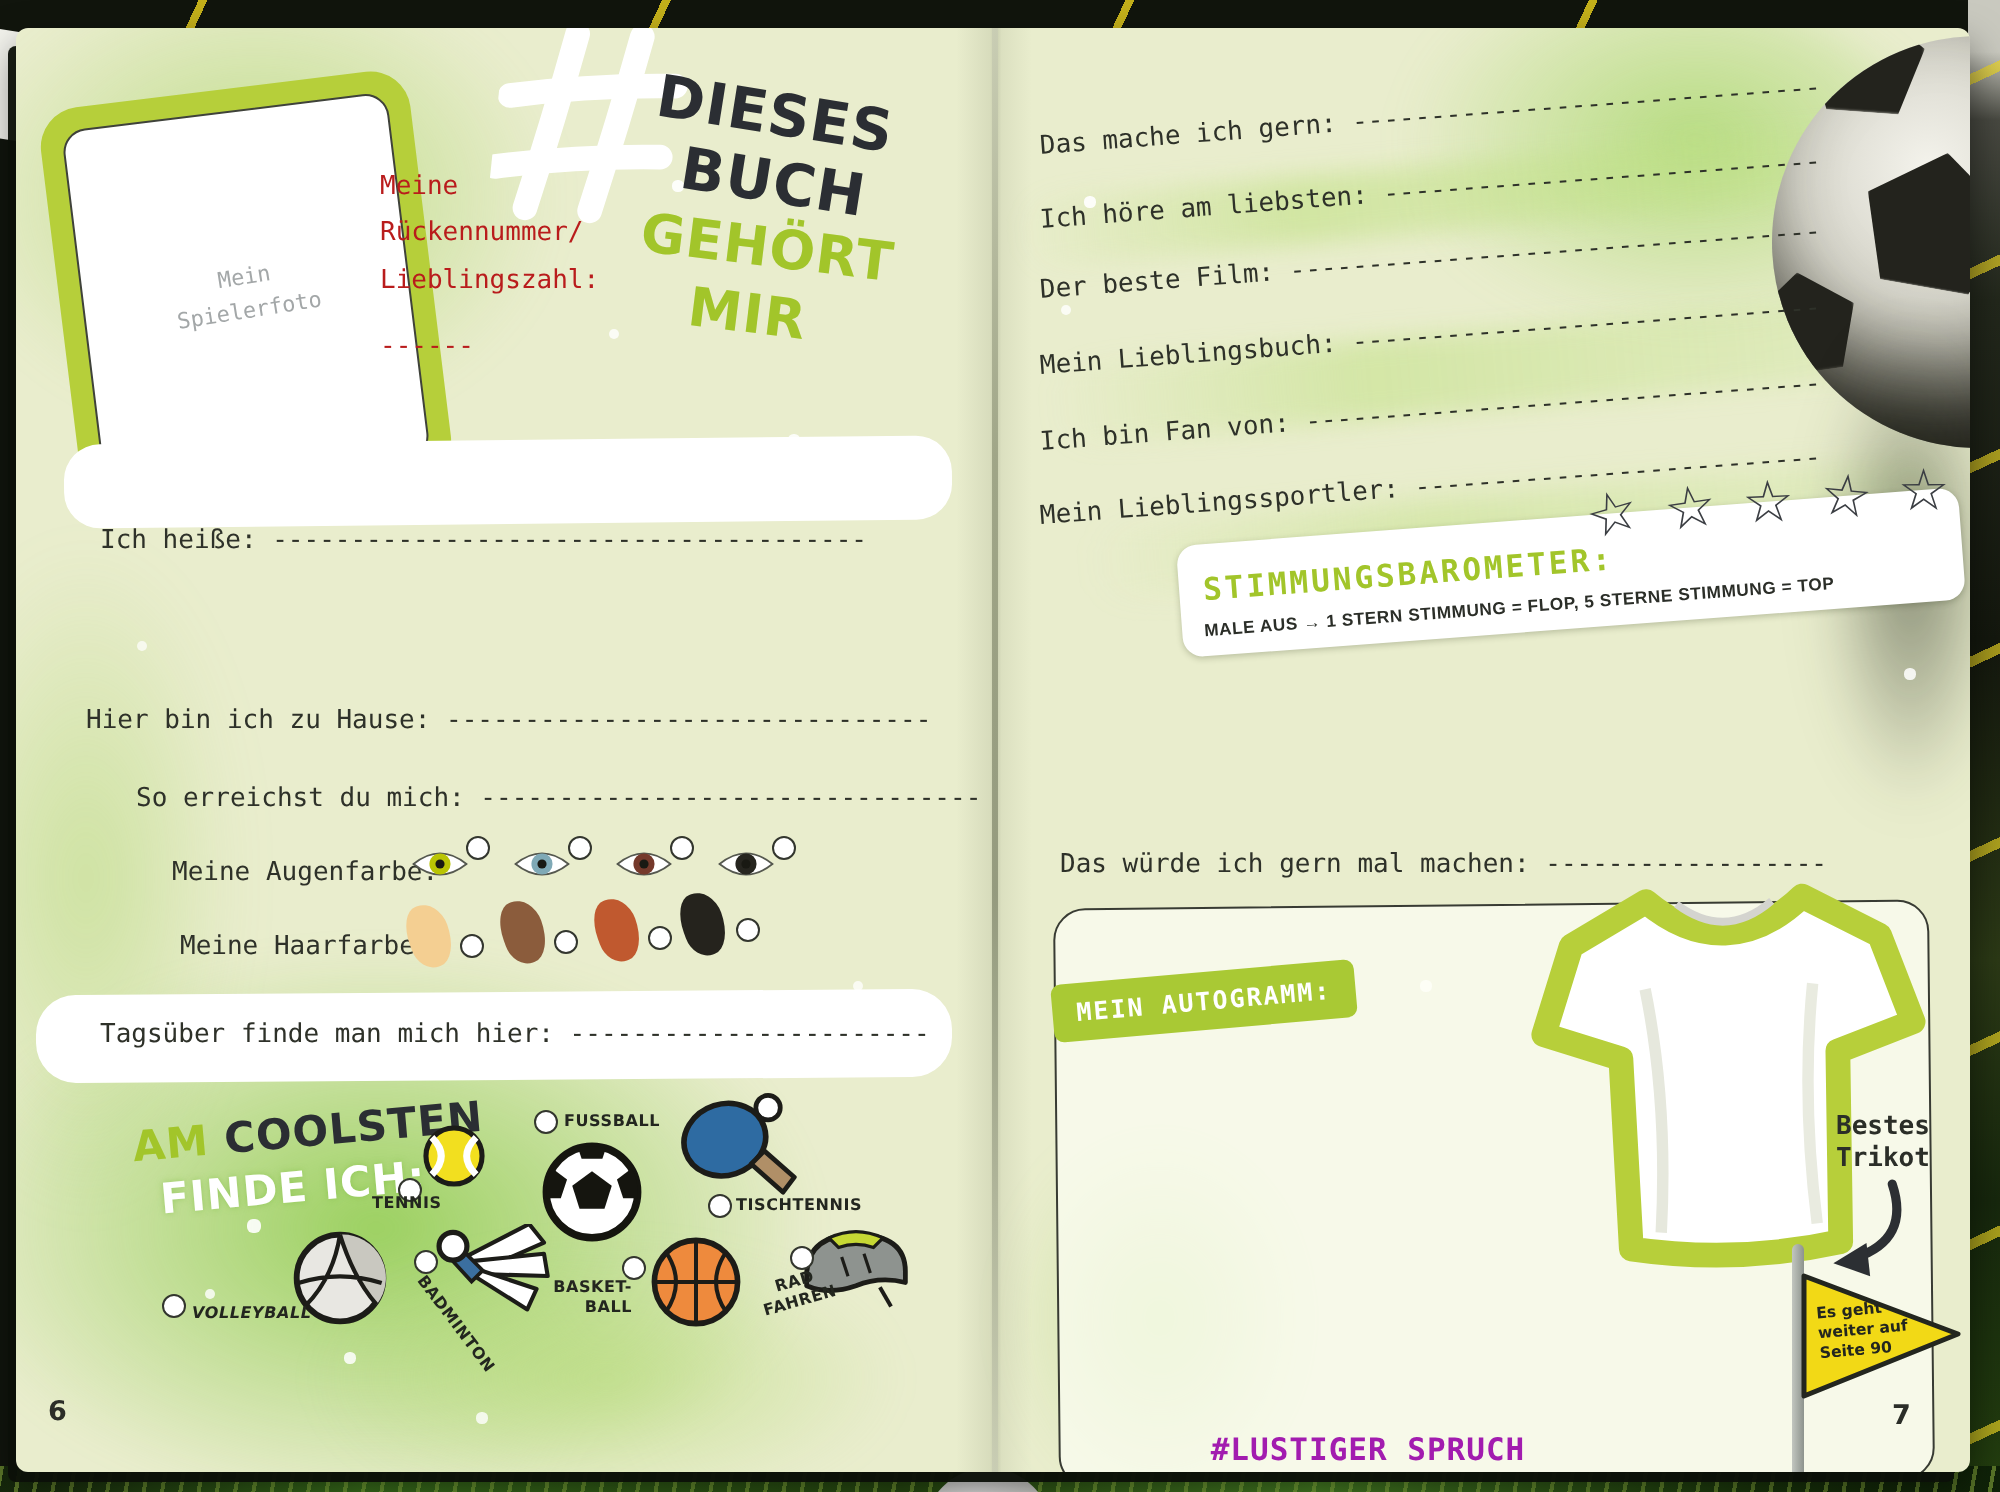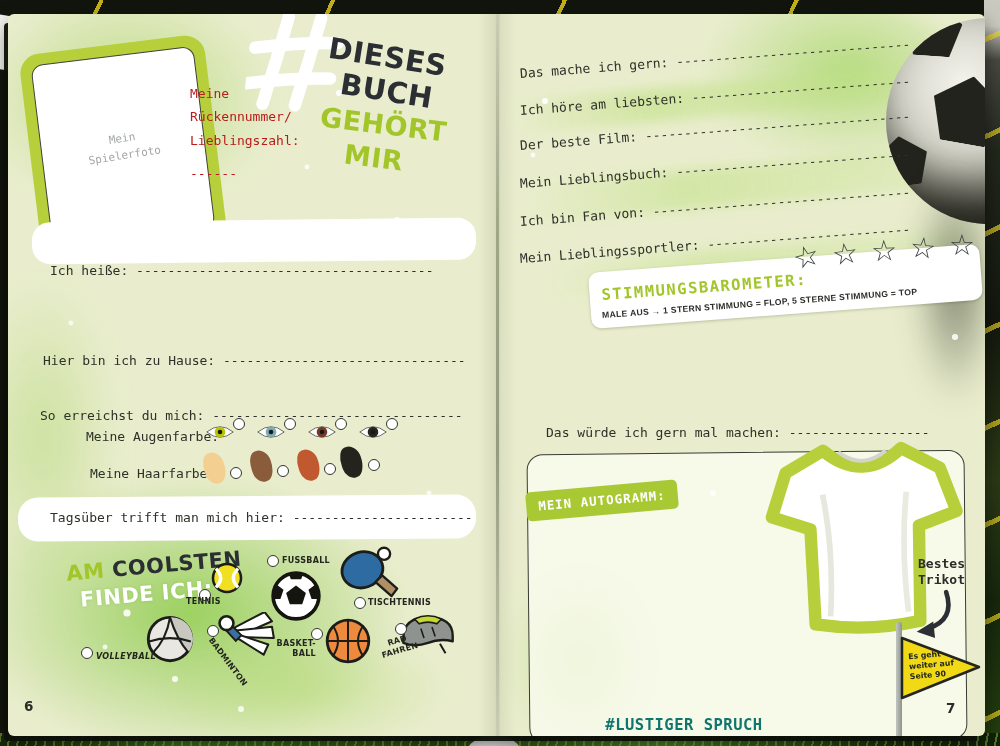--- a/index.html
+++ b/index.html
@@ -111,21 +111,21 @@
     </g>
   </svg>
   <div class="heading" style="position:absolute;left:320px;top:26px;font-size:29px;transform:rotate(9deg);">DIESES</div>
   <div class="heading" style="position:absolute;left:332px;top:60px;font-size:29px;transform:rotate(9deg);">BUCH</div>
   <div class="heading" style="position:absolute;left:312px;top:95px;font-size:27px;transform:rotate(7deg);color:#a2c52a;">GEHÖRT</div>
   <div class="heading" style="position:absolute;left:336px;top:128px;font-size:27px;transform:rotate(7deg);color:#a2c52a;">MIR</div>
 
   <div class="band" style="left:24px;top:206px;width:444px;height:42px;transform:rotate(-.6deg);"></div>
   <div class="mrow" style="left:42px;top:221px;margin-top:28px;">Ich heiße: --------------------------------------</div>
   <div class="mrow" style="left:35px;top:339px;">Hier bin ich zu Hause: -------------------------------</div>
-  <div class="mrow" style="left:32px;top:378px;margin-top:16px;">So erreichst du mich: --------------------------------</div>
+  <div class="mrow" style="left:60px;top:378px;">So erreichst du mich: --------------------------------</div>
 
   <div class="mrow" style="left:78px;top:415px;">Meine Augenfarbe:</div>
   <div class="eye-item" style="left:197px;top:404px;">
     <svg viewBox="0 0 34 18" width="30" height="16" style="position:absolute;left:0;top:6px;">
       <path d="M2 9 Q17 -3 32 9 Q17 21 2 9 Z" fill="#fff" stroke="#55584f" stroke-width="1"></path>
       <circle cx="17" cy="9" r="6" fill="#b9c404"></circle>
       <circle cx="17" cy="9" r="2.6" fill="#191913"></circle>
     </svg>
     <span class="cb" style="left:28px;top:0;"></span>
   </div>
@@ -166,21 +166,21 @@
   <div style="position:absolute;left:290px;top:435px;width:44px;height:36px;">
     <span class="hair-blob" style="background:#c0592f;"></span>
     <span class="cb" style="left:26px;top:14px;"></span>
   </div>
   <div style="position:absolute;left:333px;top:432px;width:44px;height:36px;">
     <span class="hair-blob" style="background:#25231d;"></span>
     <span class="cb" style="left:27px;top:13px;"></span>
   </div>
 
   <div class="band" style="left:10px;top:482px;width:458px;height:44px;border-radius:20px;transform:rotate(-.4deg);"></div>
-  <div class="mrow" style="left:42px;top:496px;">Tagsüber trifft man mich hier: -----------------------</div>
+  <div class="mrow" style="left:42px;top:496px;">Tagsüber finde man mich hier: -----------------------</div>
 
   <div style="position:absolute;left:58px;top:540px;transform:rotate(-5deg);font-size:21px;font-weight:800;letter-spacing:.5px;">
     <span style="color: rgb(162, 197, 42);">AM</span>
     <span> </span>
     <span style="color:#2b2e33;">COOLSTEN</span>
   </div>
   <div style="position:absolute;left:72px;top:568px;transform:rotate(-5deg);font-size:21px;font-weight:800;letter-spacing:.5px;color:#fff;text-shadow:0 0 3px rgba(130,190,70,.6);">FINDE ICH:</div>
 
   <svg class="svg-abs" viewBox="0 0 40 40" width="34" height="34" style="left:202px;top:547px;">
     <circle cx="20" cy="20" r="16.5" fill="#f2df1f" stroke="#1c1c18" stroke-width="3"></circle>
@@ -269,21 +269,21 @@
     <div style="position:absolute;left:11px;top:38px;font-family:'Liberation Sans',sans-serif;font-size:8.6px;font-weight:bold;letter-spacing:.3px;color:#2b2e28;">MALE AUS → 1 STERN STIMMUNG = FLOP, 5 STERNE STIMMUNG = TOP</div>
     <div style="position:absolute;right:4px;top:-14px;display:flex;gap:13px;">
       <span class="star" style="transform:rotate(-12deg);">☆</span>
       <span class="star" style="transform:rotate(-4deg);">☆</span>
       <span class="star" style="transform:rotate(2deg);">☆</span>
       <span class="star" style="transform:rotate(10deg);">☆</span>
       <span class="star" style="transform:rotate(4deg);">☆</span>
     </div>
   </div>
 
-  <div class="mrow" style="left:522px;top:411px;margin-left:16px;">Das würde ich gern mal machen: ------------------</div>
+  <div class="mrow" style="left:522px;top:411px;">Das würde ich gern mal machen: ------------------</div>
 
   <div style="position:absolute;left:520px;top:438px;width:436px;height:288px;border:1.6px solid #383b33;border-radius:16px;background:rgba(252,253,244,.72);transform:rotate(-.6deg);"></div>
   <div style="position:absolute;left:518px;top:472px;background:#a9c934;color:#fff;font-family:'DejaVu Sans Mono',monospace;font-weight:bold;font-size:12.5px;letter-spacing:1px;padding:7px 12px;border-radius:5px;transform:rotate(-5deg);">MEIN AUTOGRAMM:</div>
 
   <svg class="svg-abs" viewBox="0 0 210 215" width="200" height="205" style="left:757px;top:420px;transform:rotate(-2deg);">
     <path d="M64 16 Q84 34 105 34 Q126 34 146 16 L186 38 L202 84 L162 98 L160 198 Q105 208 50 198 L48 98 L8 84 L24 38 Z" fill="#ffffff" stroke="#b7cf3a" stroke-width="13" stroke-linejoin="round"></path>
     <path d="M80 18 Q105 38 130 18" fill="none" stroke="#d4d4cf" stroke-width="4"></path>
     <path d="M62 62 Q72 122 66 190" stroke="#e6e8dd" stroke-width="6" fill="none"></path>
     <path d="M150 62 Q142 122 148 188" stroke="#e9ebe0" stroke-width="6" fill="none"></path>
   </svg>
@@ -297,19 +297,19 @@
 
   <div style="position:absolute;left:888px;top:608px;width:6px;height:126px;border-radius:3px;background:linear-gradient(90deg,#c2c6c0,#8d938d);"></div>
   <svg class="svg-abs" viewBox="0 0 82 64" width="82" height="64" style="left:892px;top:622px;">
     <polygon points="2,2 79,31 2,62" fill="#f2d916" stroke="#23261f" stroke-width="2.5" stroke-linejoin="round"></polygon>
   </svg>
   <div style="position:absolute;left:901px;top:636px;width:50px;transform:rotate(-5deg);font-size:7.8px;font-weight:bold;color:#23261f;white-space:pre-line;line-height:1.3;">Es geht
 weiter auf
 Seite 90</div>
 
   <div style="position:absolute;left:558px;top:684px;font-family:'DejaVu Sans Mono',monospace;font-weight:bold;font-size:15.5px;letter-spacing:.5px;white-space:pre;">
-    <span style="color:#0f766e;">#LUSTIGER SPRUCH</span>
+    <span style="color:#a21caf;">#LUSTIGER SPRUCH</span>
     <span> </span>
     
   </div>
   <div style="position:absolute;left:938px;top:686px;font-size:13.5px;font-weight:bold;color:#2b2e28;">7</div>
 
 </div>
 
 </body></html>

